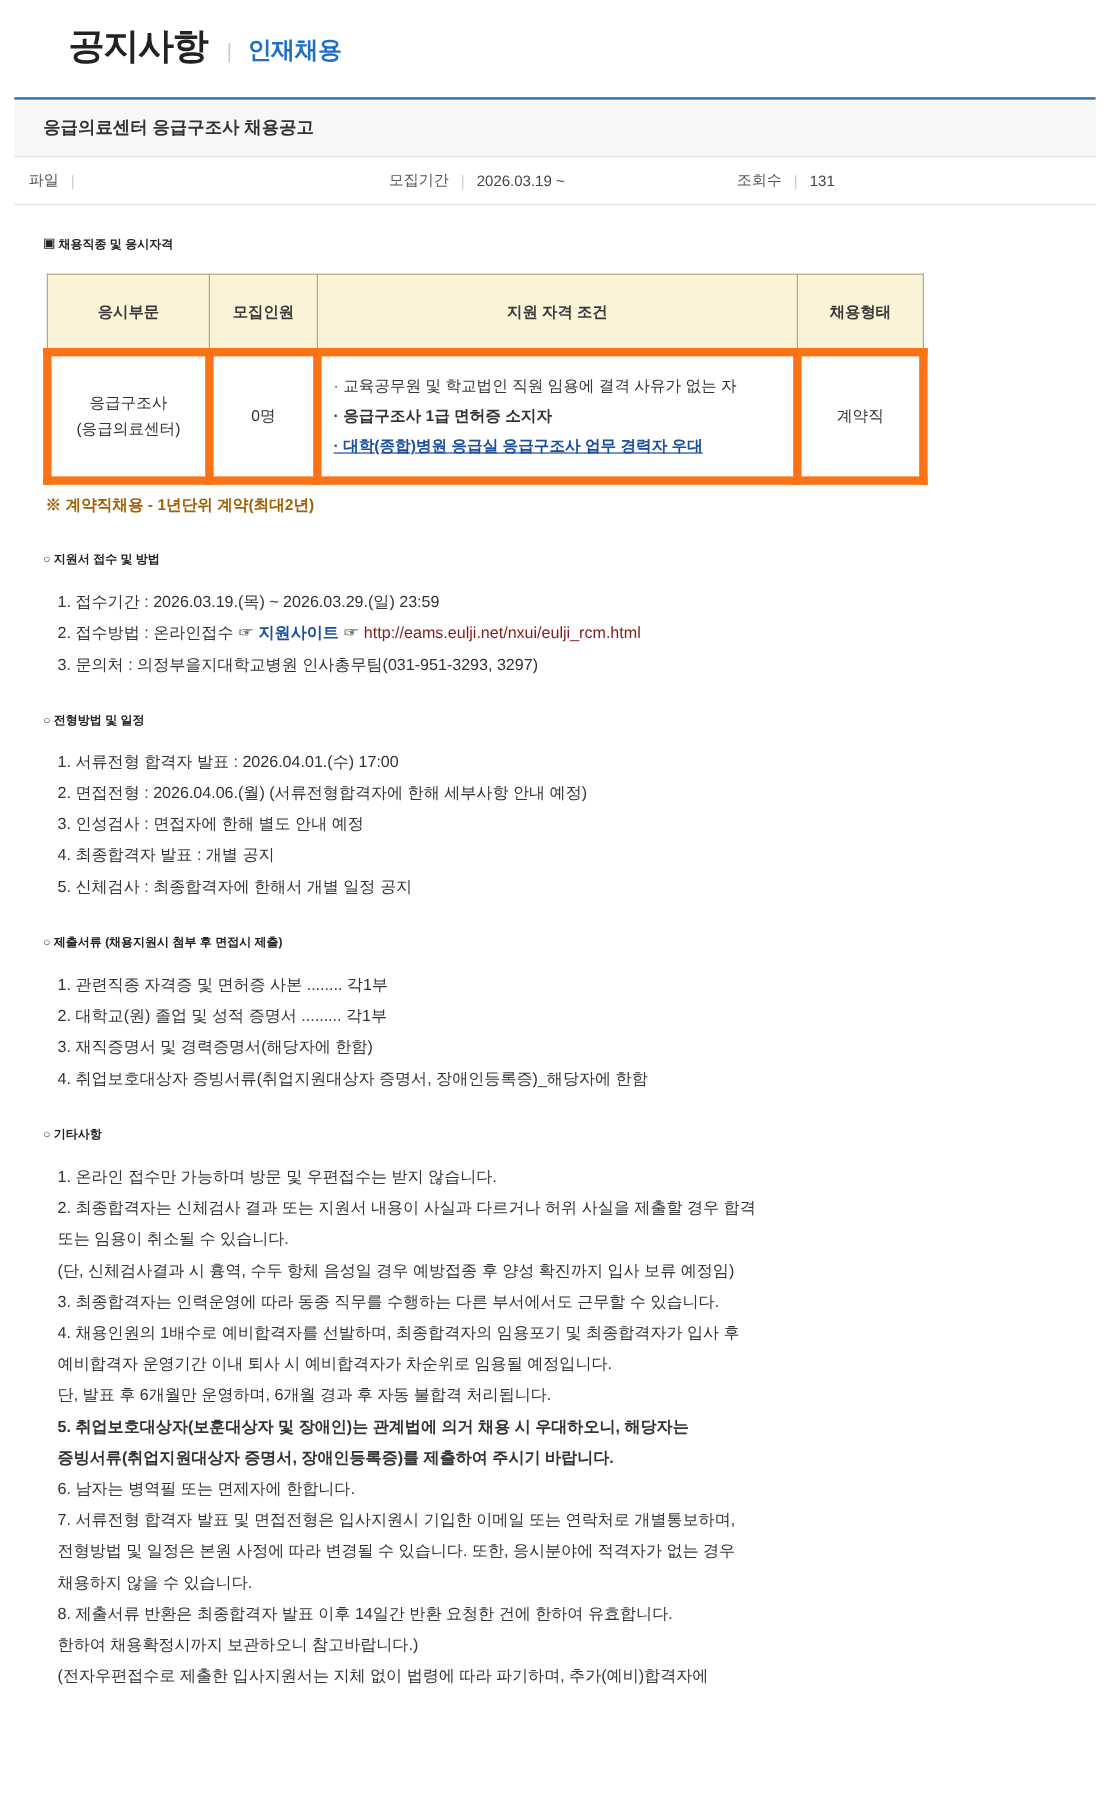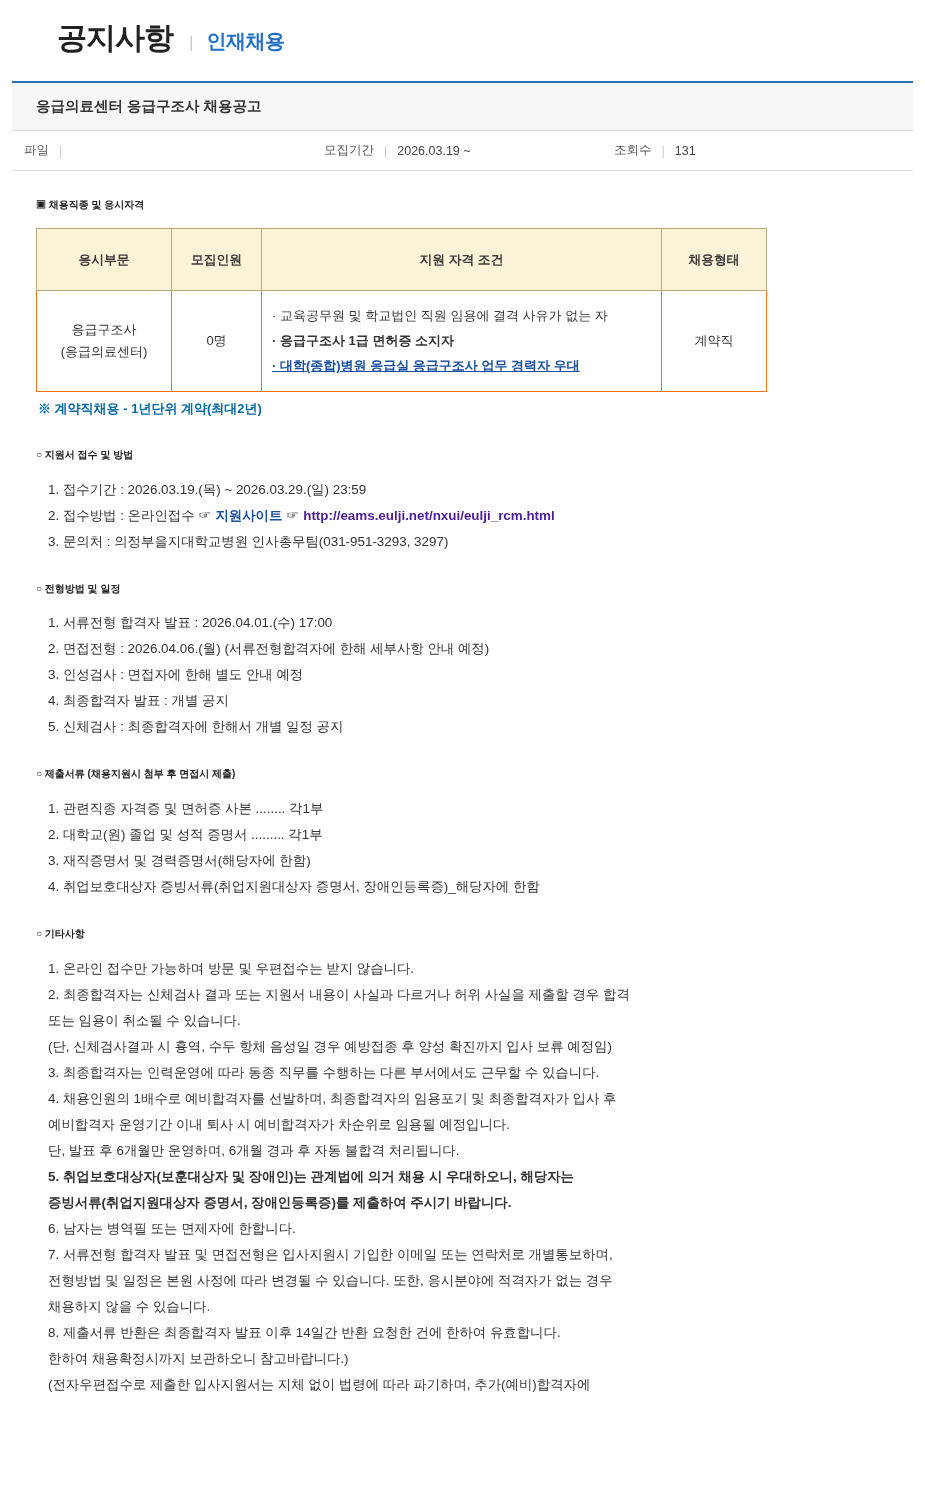--- a/index.html
+++ b/index.html
@@ -123,21 +123,21 @@
   table.qual-table th {
     background: #fbf3d7;
     border: 1px solid #b7a97c;
     font-size: 12.8px;
     font-weight: bold;
     color: #3a3a3a;
     padding: 20px 4px;
     text-align: center;
   }
   table.qual-table td {
-    border: 1px solid #f97316;
+    border: 7px solid #f97316;
     padding: 12px 10px;
     font-size: 13px;
     color: #333333;
     vertical-align: middle;
   }
   td.cell-center { text-align: center; }
   td.cell-cond { text-align: left; padding-left: 14px; line-height: 1.95; }
   .cond-line { white-space: nowrap; }
   .cond-bold { font-weight: bold; }
   .cond-link {
@@ -146,37 +146,37 @@
     text-decoration: underline;
   }
   .col-part { width: 135px; }
   .col-count { width: 90px; }
   .col-cond { width: 400px; }
   .col-type { width: 105px; }
 
   .note-line {
     font-size: 13px;
     font-weight: bold;
-    color: #0369a1;
+    color: #a16207;
     margin: 6px 0 0 2px;
   }
 
   ol.plain, ul.plain {
     list-style: none;
     margin: 12px;
     padding: 0;
   }
   ol.plain li, ul.plain li {
     margin: 0 0 3px 0;
     font-size: 13.4px;
     color: #333333;
     line-height: 1.72;
   }
   .blue-strong { color: #1a4fa0; font-weight: bold; }
-  .url-text { font-weight: bold; color: #4c1d95; }
+  .url-text { font-weight: normal; color: #7f1d1d; }
   .bold-note { font-weight: bold; color: #222222; }
 </style>
 </head>
 <body>
 
 <div class="page">
 
   <div class="page-header">
     <span class="main-title">공지사항</span>
     <span class="divider">|</span>

